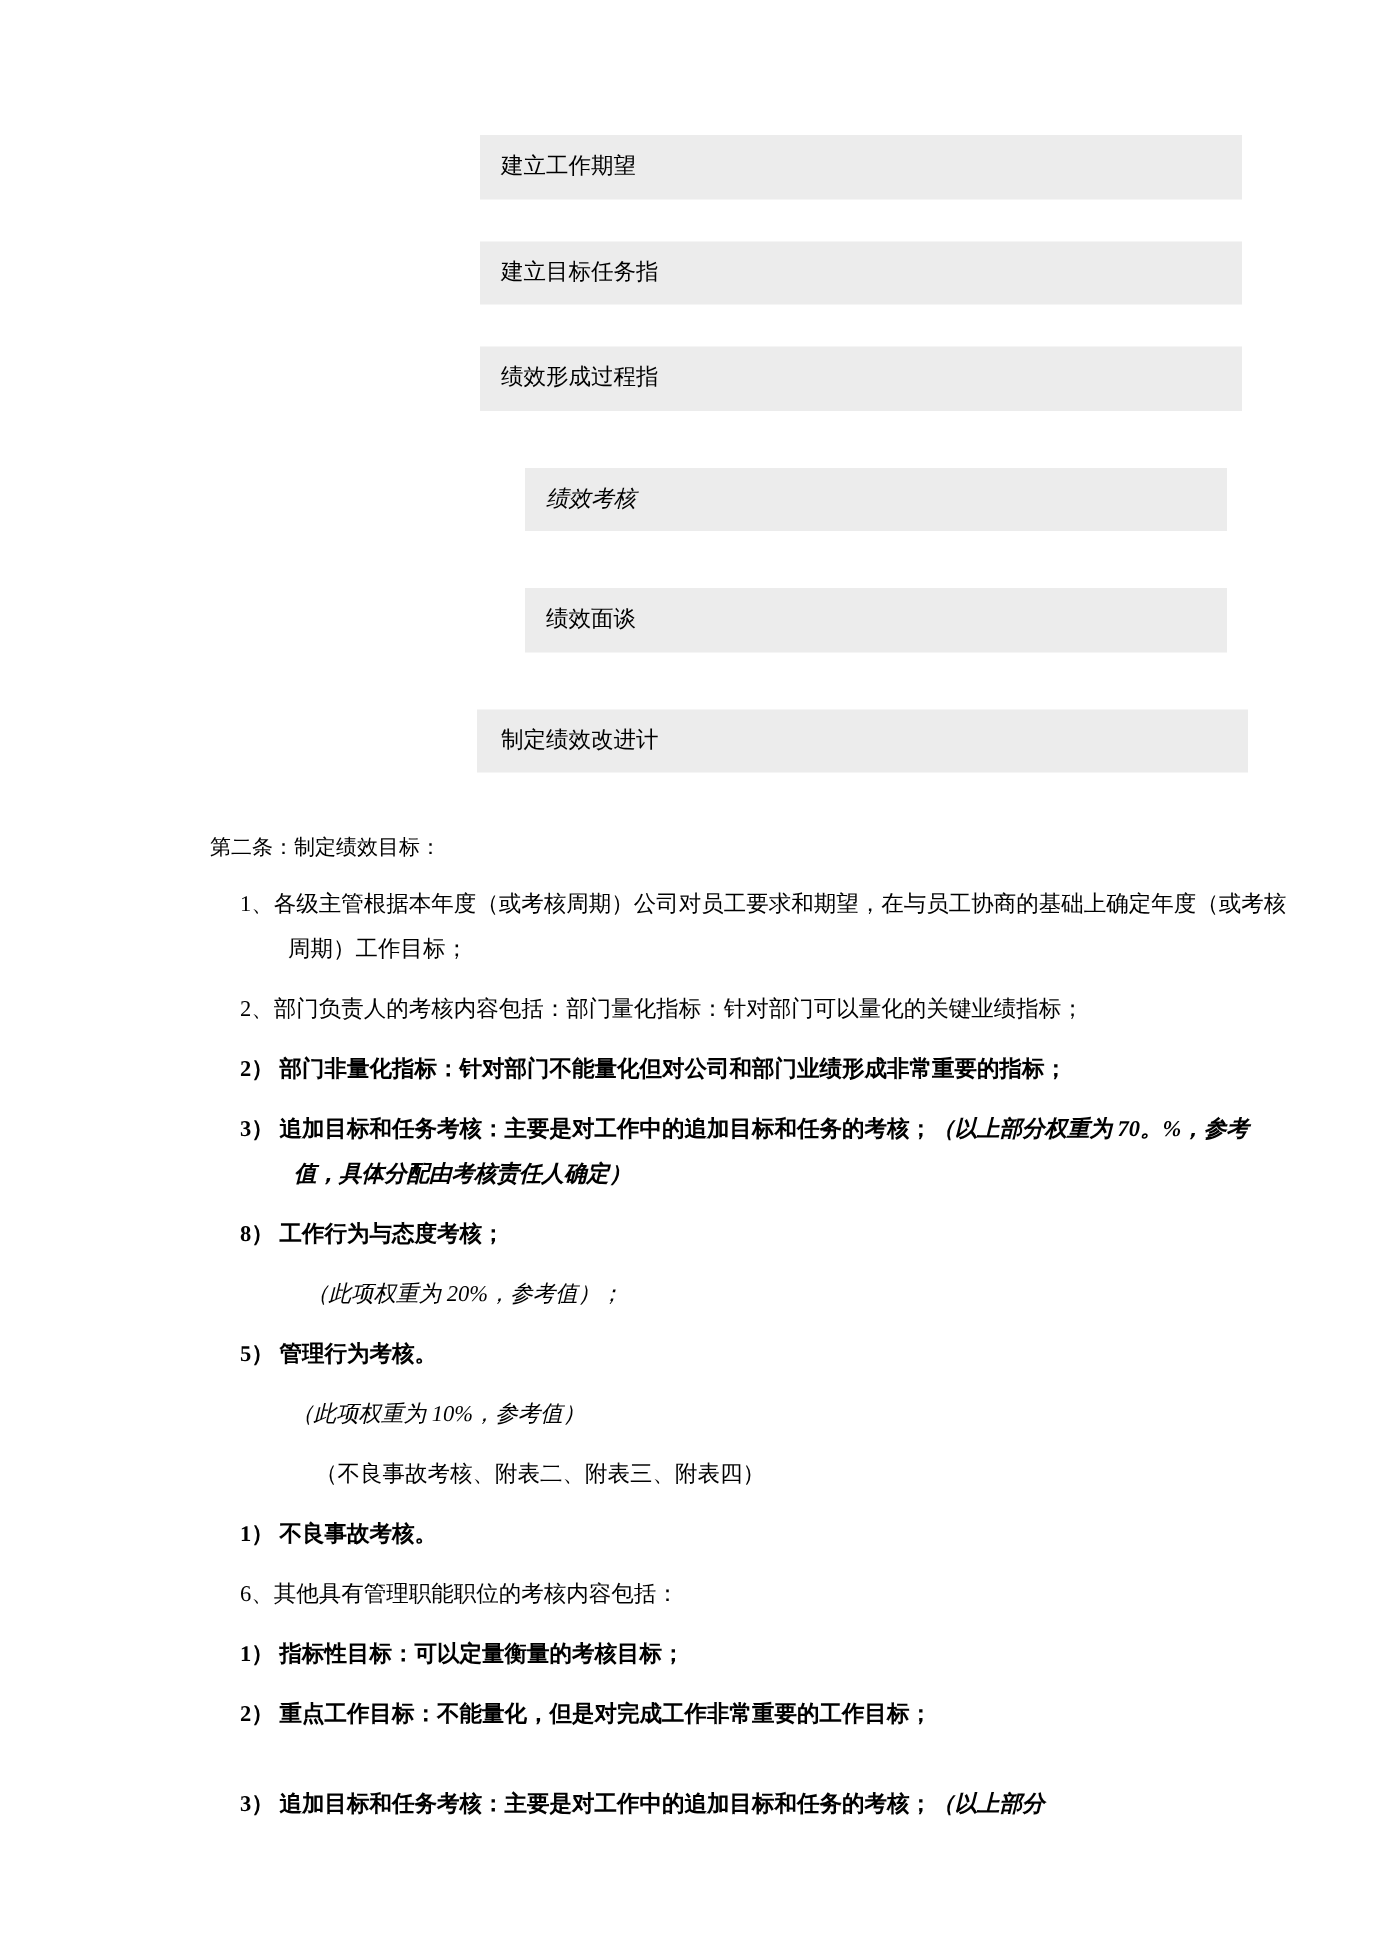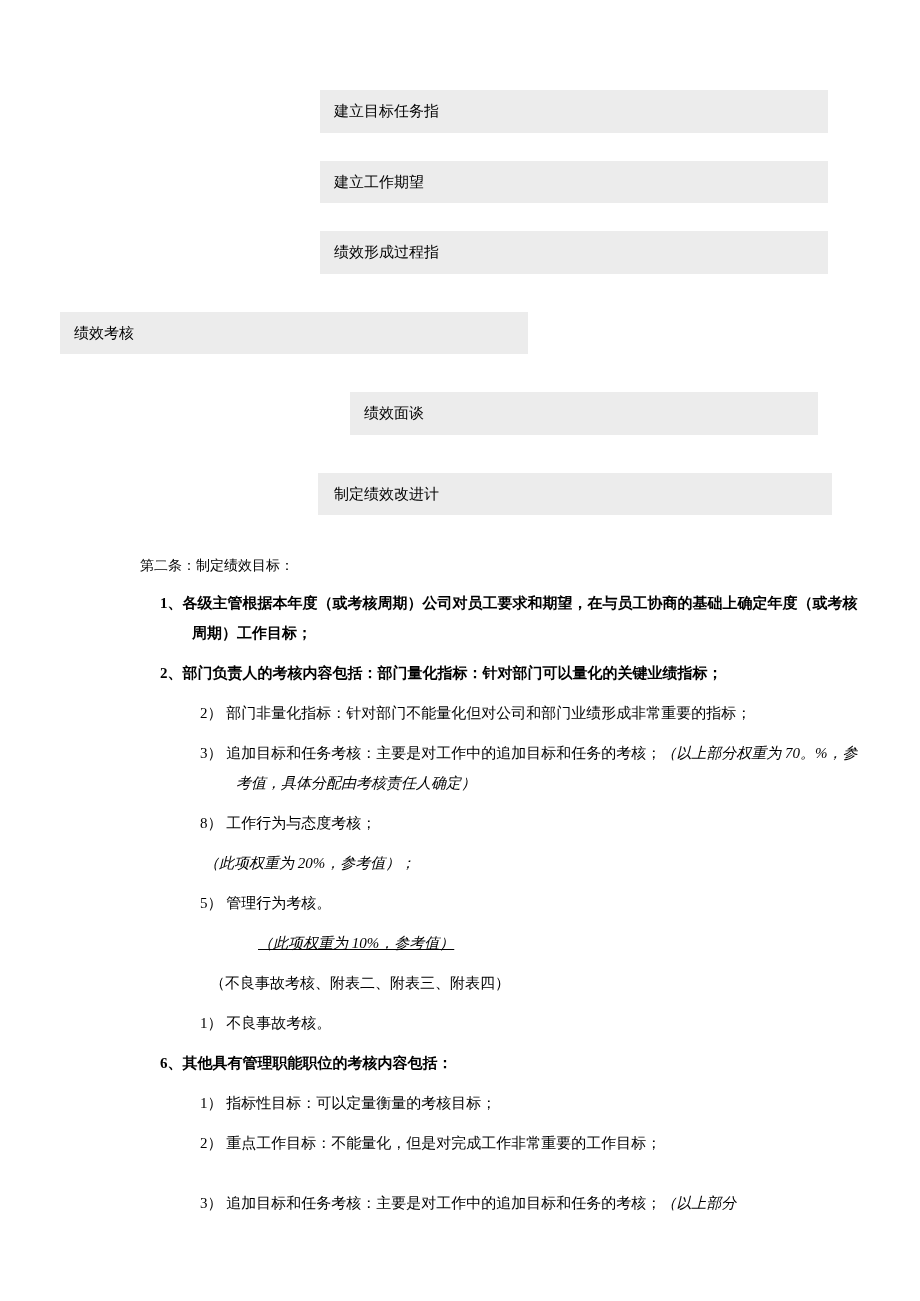--- a/index.html
+++ b/index.html
@@ -26,46 +26,46 @@
   }
   .box {
     background: #ececec;
     padding: 10px 14px;
     font-size: 15px;
     color: #000;
   }
   .box.b1 { margin-left: 260px; width: 480px; }
   .box.b2 { margin-left: 260px; width: 480px; }
   .box.b3 { margin-left: 260px; width: 480px; }
-  .box.b4 { width: 440px; }
+  .box.b4 { margin-left: 290px; width: 440px; font-style: italic; }
   .box.b5 { margin-left: 290px; width: 440px; }
   .box.b6 { margin-left: 258px; width: 484px; padding-left: 16px; }
   .extra-gap {
     margin-top: 38px;
   }
   .heading-line {
     margin-left: 80px;
     margin-bottom: 12px;
     font-size: 14px;
   }
   .content {
     margin-left: 80px;
   }
   .level1 {
     margin-left: 52px;
     text-indent: -32px;
     margin-bottom: 10px;
     line-height: 2.0;
-    font-weight: bold;
   }
   .level2 {
-    margin-left: 96px;
+    margin-left: 56px;
     text-indent: -36px;
     margin-bottom: 10px;
     line-height: 2.0;
+    font-weight: bold;
   }
   .level2-cont {
     margin-left: 92px;
     margin-bottom: 10px;
     text-indent: 0;
     line-height: 2.0;
   }
   .italic {
     font-style: italic;
     font-family: "STKaiti", "KaiTi", "SimSun", serif;
@@ -74,24 +74,24 @@
     margin-top: 30px;
   }
 </style>
 </head>
 <body>
 
 <div class="page">
 
   <div class="boxes">
     <div class="boxrow">
-        <div class="box b2">建立目标任务指</div>
+        <div class="box b1">建立工作期望</div>
       </div>
     <div class="boxrow">
-        <div class="box b1">建立工作期望</div>
+        <div class="box b2">建立目标任务指</div>
       </div>
     <div class="boxrow">
         <div class="box b3">绩效形成过程指</div>
       </div>
     <div class="boxrow extra-gap">
         <div class="box b4">绩效考核</div>
       </div>
     <div class="boxrow extra-gap">
         <div class="box b5">绩效面谈</div>
       </div>
@@ -111,21 +111,21 @@
     <div class="level2">2） 部门非量化指标：针对部门不能量化但对公司和部门业绩形成非常重要的指标；</div>
 
     <div class="level2">
       <span>3） 追加目标和任务考核：主要是对工作中的追加目标和任务的考核；</span><span class="italic">（以上部分权重为 70。%，参考值，具体分配由考核责任人确定）</span>
     </div>
 
     <div class="level2">8） 工作行为与态度考核；</div>
     <div class="level2-cont italic" style="margin-left:64px;">（此项权重为 20%，参考值）；</div>
 
     <div class="level2">5） 管理行为考核。</div>
-    <div class="level2-cont italic" style="margin-left:118px;text-decoration:underline;">（此项权重为 10%，参考值）</div>
+    <div class="level2-cont italic" style="margin-left:54px;">（此项权重为 10%，参考值）</div>
 
     <div class="level2-cont" style="margin-left:70px;">（不良事故考核、附表二、附表三、附表四）</div>
 
     <div class="level2">1） 不良事故考核。</div>
 
     <div class="level1">6、其他具有管理职能职位的考核内容包括：</div>
 
     <div class="level2">1） 指标性目标：可以定量衡量的考核目标；</div>
     <div class="level2">2） 重点工作目标：不能量化，但是对完成工作非常重要的工作目标；</div>
 

